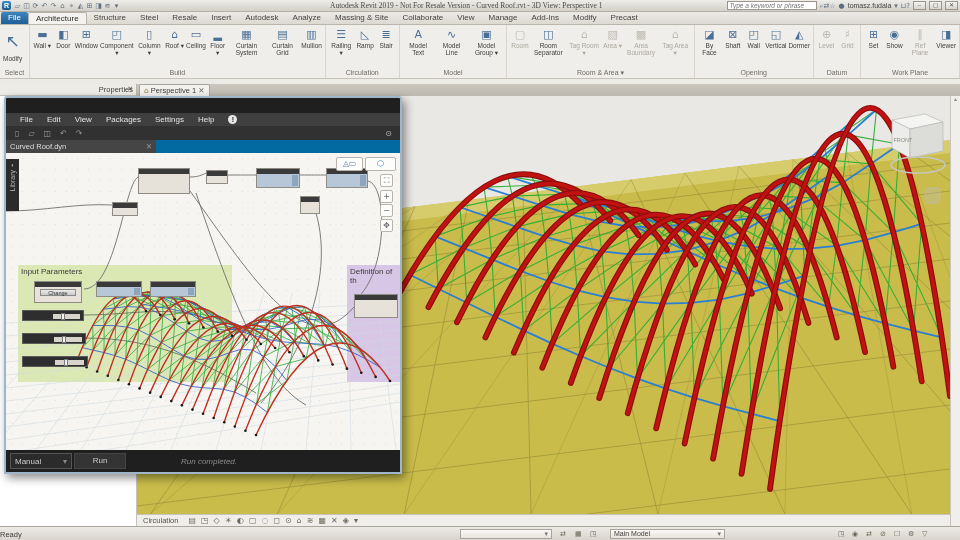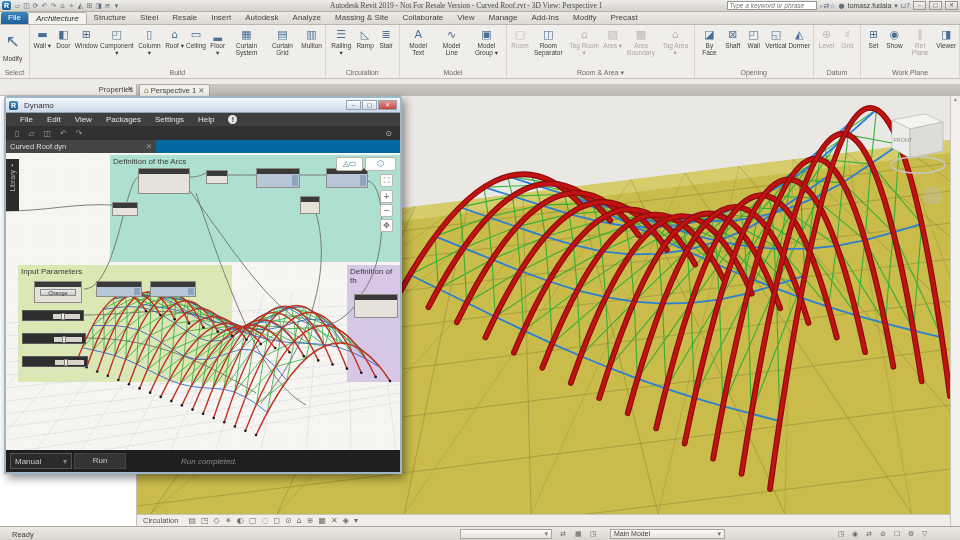--- a/index.html
+++ b/index.html
@@ -11,21 +11,21 @@
   .tb-title{position:absolute;left:330px;top:1px;color:#4a4946;font-family:Liberation Serif, serif;}
   .tb-right{position:absolute;right:2px;top:1px;display:flex;align-items:center;gap:3px;}
   .tb-search{width:90px;height:9px;font-size:6.5px;font-style:italic;color:#8a8880;border:1px solid #9a968d;background:#fff;padding:0 2px;}
   .ti{font-size:7px;color:#5c6e80;font-family:"DejaVu Sans",sans-serif;}
   .tb-user{font-size:7px;color:#444;}
   .wbtn{width:13px;height:9px;border:1px solid #9a968d;background:linear-gradient(#f5f4f1,#d8d5ce);font-size:6px;line-height:7px;text-align:center;color:#555;}
   
   .tabs{position:absolute;left:0;top:12px;width:960px;height:13px;background:linear-gradient(#eceae6,#dcd9d2);border-bottom:1px solid #bab6ad;display:flex;font-size:8px;color:#454441;}
   .tab{padding:1px 7px 0;}
   .tab.file{background:linear-gradient(#3d85c0,#1e5f96);color:#fff;border-radius:2px 2px 0 0;margin-left:1px;}
-  .tab.active{background:#f4f2ee;border:1px solid #b8b4ab;border-bottom:none;border-radius:2px 2px 0 0;color:#2e2d2b;font-style:italic;}
+  .tab.active{background:#f4f2ee;border:1px solid #b8b4ab;border-bottom:none;border-radius:2px 2px 0 0;color:#2e2d2b;}
   
   .ribbon{position:absolute;left:0;top:25px;width:960px;height:54px;background:#f0eeea;border-bottom:1px solid #c6c2ba;display:flex;}
   .rgroup{display:flex;flex-direction:column;border-right:1px solid #d8d5cf;padding:1px 2px 0;}
   .rbtns{flex:1;display:flex;align-items:flex-start;}
   .rbtn{display:flex;flex-direction:column;align-items:center;padding:1px;min-width:21px;}
   .rbtn .ric{font-size:11px;height:15px;line-height:15px;color:#4a6f96;font-family:"DejaVu Sans",sans-serif;}
   .rbtn .rlb{font-size:6.5px;line-height:1.15;text-align:center;color:#3d3c39;max-width:34px;}
   .rbtn.big .ric{font-size:17px;height:28px;line-height:28px;}
   .rbtn.disabled .ric{color:#bdbab2;}
   .rbtn.disabled .rlb{color:#aaa79f;}
@@ -509,39 +509,30 @@
     <span class="vb-ic">⊙</span>
     <span class="vb-ic">⌂</span>
     <span class="vb-ic">≋</span>
     <span class="vb-ic">▦</span>
     <span class="vb-ic">✕</span>
     <span class="vb-ic">◈</span>
     <span class="vb-ic">▾</span>
   </div>
 
 <div class="status-bar">
-  <span style="position:absolute;left:12px;top:3px;">Ready</span>
+  <span style="position:absolute;left:0;top:3px;">Ready</span>
   <span class="sb-field" style="left:460px;width:92px;">
       <span style="float:right;color:#777;">▾</span>
     </span>
   <span id="sbMidIcons"></span>
   <span class="sb-field" style="left:610px;width:115px;"><span>Main Model</span><span style="float:right;color:#777;">▾</span></span>
   <span id="sbRightIcons"></span>
 <span class="sb-ic" style="left: 560px;">⇄</span><span class="sb-ic" style="left: 575px;">▦</span><span class="sb-ic" style="left: 590px;">◳</span><span class="sb-ic" style="left: 838px;">◳</span><span class="sb-ic" style="left: 852px;">◉</span><span class="sb-ic" style="left: 866px;">⇄</span><span class="sb-ic" style="left: 880px;">⊘</span><span class="sb-ic" style="left: 894px;">☐</span><span class="sb-ic" style="left: 908px;">⚙</span><span class="sb-ic" style="left: 922px;">▽</span></div>
 
 <div class="dynamo">
-  <div class="dyn-title">
-    <div class="rlogo" style="margin-left:3px;">R</div>
-    <span style="margin-left:4px;">Dynamo</span>
-    <span style="position:absolute;right:3px;display:flex;gap:1px;">
-      <span class="dyn-btn">–</span>
-      <span class="dyn-btn">▢</span>
-      <span class="dyn-btn close">✕</span>
-    </span>
-  </div>
   <div class="dyn-menu" id="dynMenu">
       <span>File</span>
       <span>Edit</span>
       <span>View</span>
       <span>Packages</span>
       <span>Settings</span>
       <span>Help</span>
       <span class="notif">!</span>
     </div>
   <div class="dyn-tools" id="dynTools">
@@ -556,21 +547,20 @@
     <div class="dyn-doc-tab">
       <span>Curved Roof.dyn</span>
       <span style="color:#999;">✕</span>
     </div>
   </div>
   <div class="dyn-canvas" id="dynCanvas">
     <div class="library-tab">
       <span style="font-size:6px;">◗</span>
       <span class="vt">Library</span>
     </div>
-  <div class="ngroup" style="left: 104px; top: 2px; width: 290px; height: 107px; background: rgb(174, 224, 210);"><span>Definition of the Arcs</span></div>
       <div class="ngroup" style="left: 12px; top: 112px; width: 214px; height: 117px; background: rgb(220, 232, 180);"><span>Input Parameters</span></div>
       <div class="ngroup" style="left: 341px; top: 112px; width: 53px; height: 117px; background: rgb(216, 198, 230);"><span>Definition of th</span></div>
       <div class="node" style="left: 132px; top: 15px; width: 52px; height: 26px;">
         <div class="nh"></div>
       </div>
       <div class="node" style="left: 200px; top: 17px; width: 22px; height: 14px;">
         <div class="nh"></div>
       </div>
       <div class="node blue" style="left: 250px; top: 15px; width: 44px; height: 20px;">
         <div class="nh"></div>

